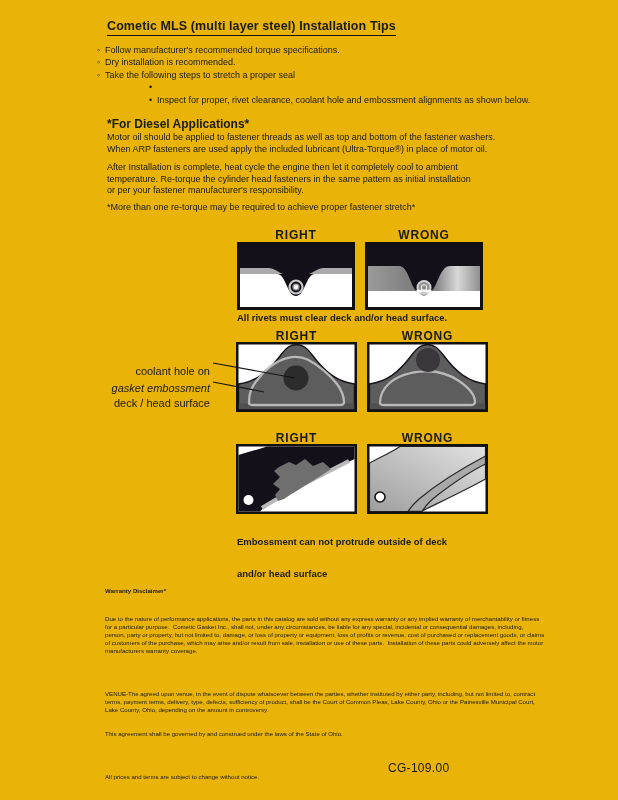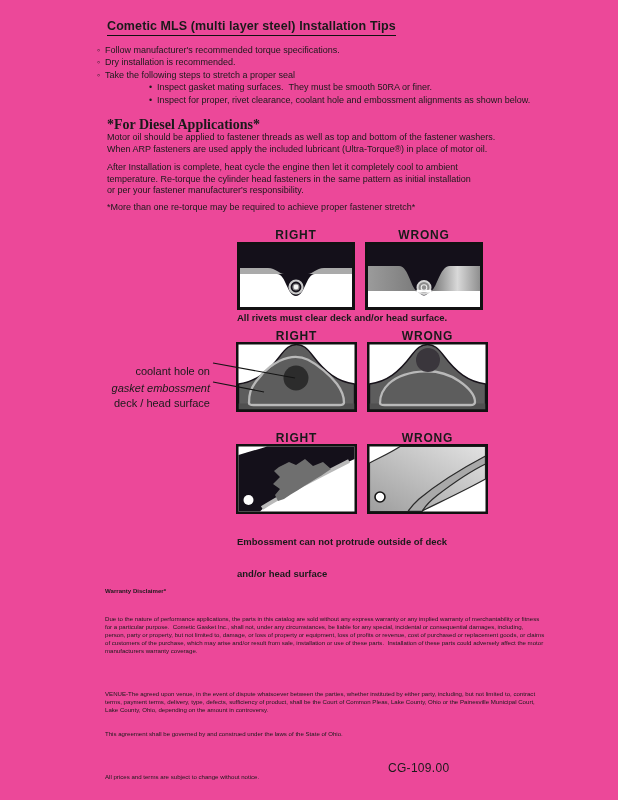--- a/index.html
+++ b/index.html
@@ -1,24 +1,24 @@
 <!DOCTYPE html>
 <html><head>
 <meta charset="utf-8">
 <style>
   html,body { margin:0; padding:0; background:#ffffff; }
-  .page { position:relative; width:618px; height:800px; background:#ec4899;
+  .page { position:relative; width:618px; height:800px; background:#eab308;
           font-family:"Liberation Sans", sans-serif; color:#1a1a1a; overflow:hidden; }
   .abs { position:absolute; }
   .title { font-weight:bold; font-size:12.5px; letter-spacing:.1px;
            border-bottom:1.5px solid #111; padding-bottom:1.5px; white-space:pre; }
   .bullet-line { display:flex; font-size:9px; line-height:12.4px; white-space:pre; }
   .bullet-line .marker { width:8px; flex:0 0 auto; }
   .bullet-line.sub { margin-left:52px; }
-  .h2 { font-weight:bold; font-size:14px; white-space:pre;font-family:Liberation Serif, serif; }
+  .h2 { font-weight:bold; font-size:12px; white-space:pre; }
   .body-line { font-size:9px; line-height:11.6px; white-space:pre; }
   .fig-label { font-weight:bold; font-size:12px; letter-spacing:.8px; text-align:center; white-space:pre; }
   .caption { font-weight:bold; font-size:9.5px; line-height:10.8px; white-space:pre; }
   .callout { font-size:11px; line-height:10.8px; text-align:right; white-space:pre; }
   .legal { width:440px; font-size:6.1px; line-height:8px; white-space:pre-wrap; }
   .legal .para { margin:0 0 3px 0; }
   .legal .lh { font-weight:bold; margin:0 0 3.5px 0; }
   .footer { font-size:12px; letter-spacing:.3px; white-space:pre; }
   svg { display:block; }
 </style>
@@ -37,21 +37,20 @@
     <div class="bullet-line">
       <span class="marker">◦</span>
       <span>Dry installation is recommended.</span>
     </div>
     <div class="bullet-line">
       <span class="marker">◦</span>
       <span>Take the following steps to stretch a proper seal</span>
     </div>
     <div class="bullet-line sub">
       <span class="marker">•</span>
-      <span>Inspect gasket mating surfaces.  They must be smooth 50RA or finer.</span>
     </div>
     <div class="bullet-line sub">
       <span class="marker">•</span>
       <span>Inspect for proper, rivet clearance, coolant hole and embossment alignments as shown below.</span>
     </div>
   </div>
 
   <div class="abs h2" style="left:107px; top:117px;">*For Diesel Applications*</div>
 
   <div class="abs" style="left:107px; top:132px;">

